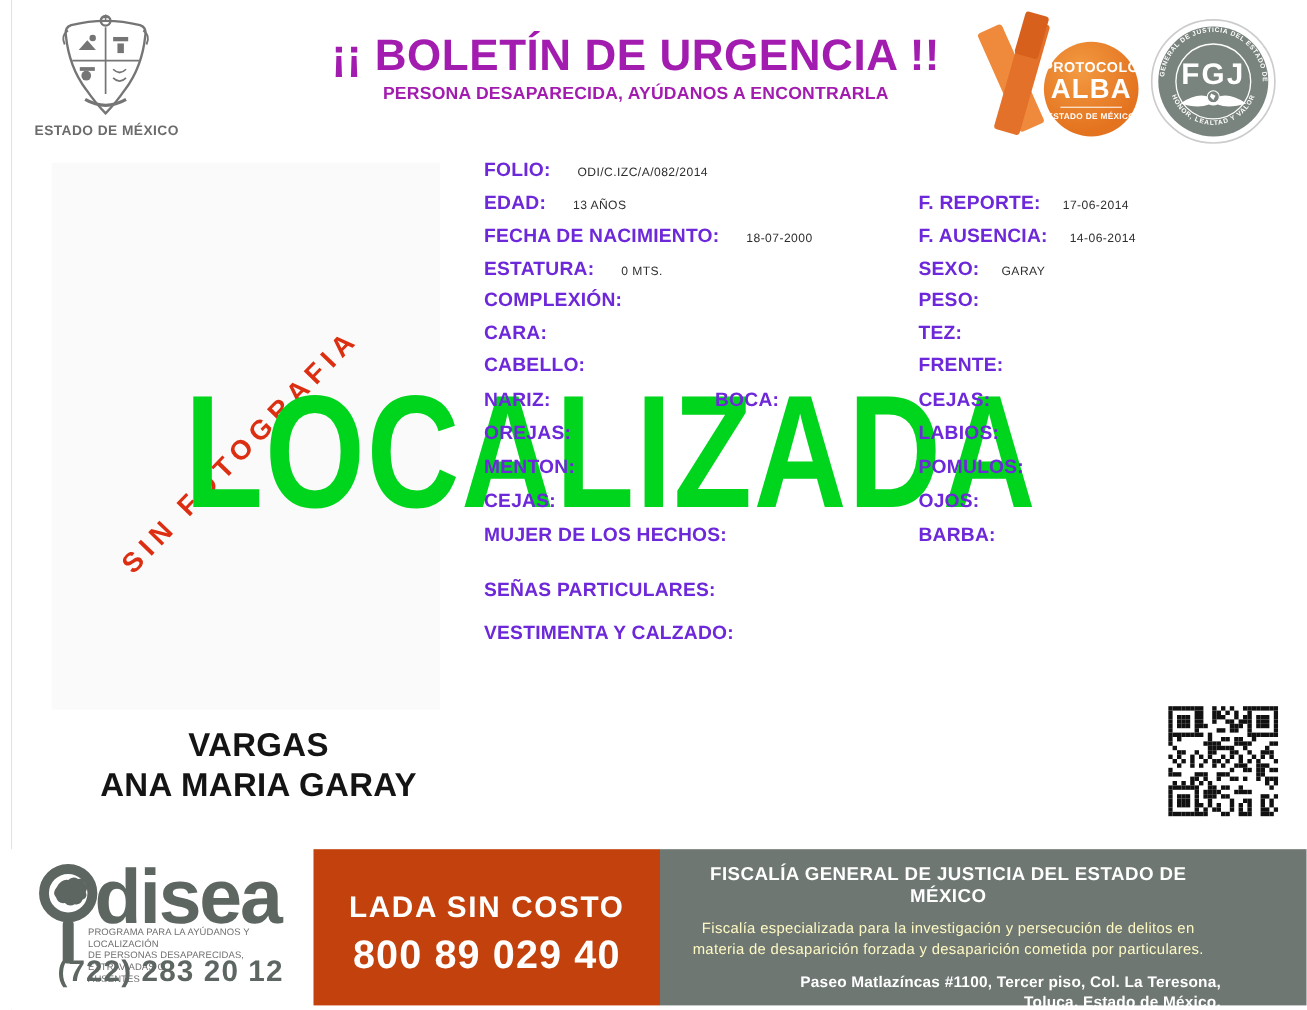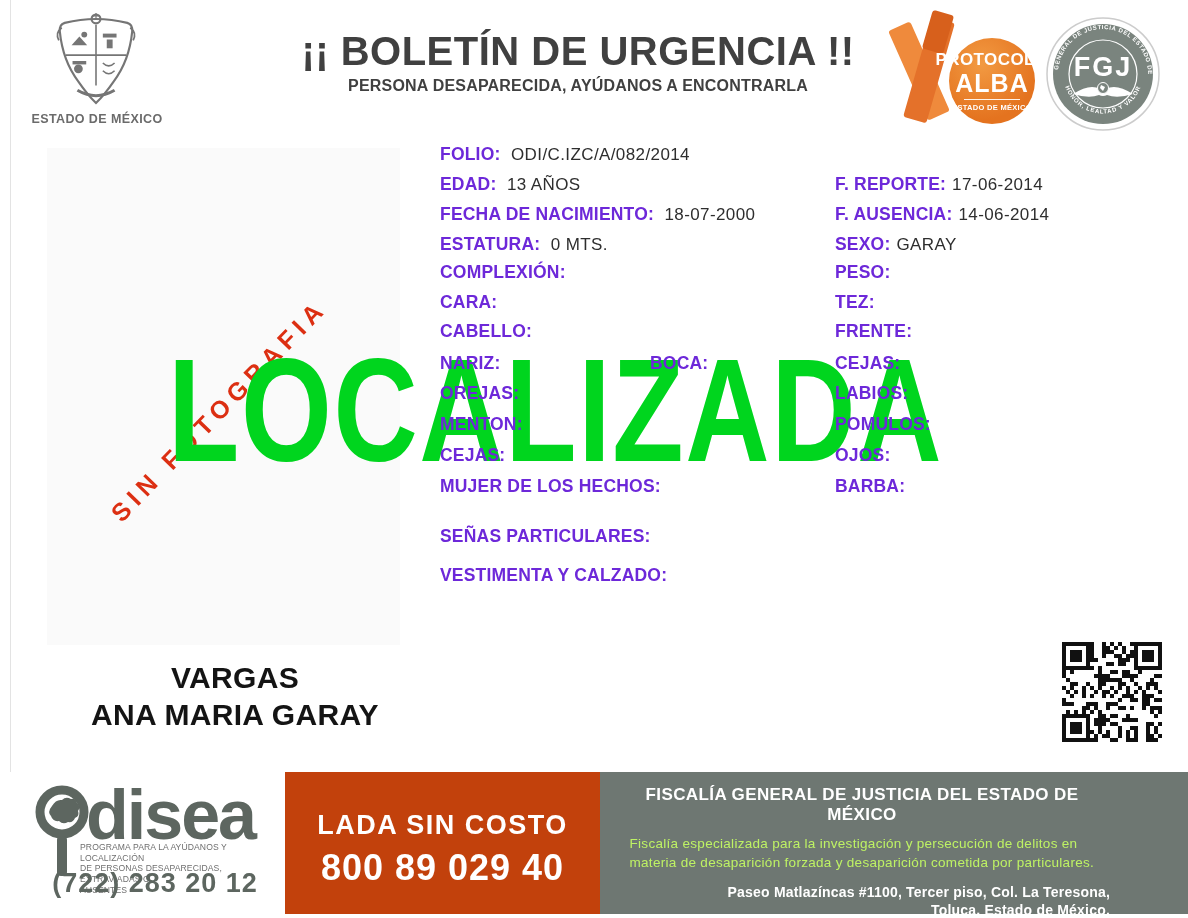--- a/index.html
+++ b/index.html
@@ -4,36 +4,36 @@
 <style>
   html,body{margin:0;padding:0;background:#ffffff;}
   .page{position:relative;width:1188px;height:918px;background:#ffffff;overflow:hidden;
         font-family:"Liberation Sans", sans-serif;}
   .edge-line{position:absolute;left:10px;top:0;width:1px;height:918px;background:#e3e3e3;}
 
   
   .escudo{position:absolute;left:52px;top:12px;width:88px;height:98px;}
   .escudo-caption{position:absolute;left:22px;top:112px;width:150px;text-align:center;
     font-size:12.5px;font-weight:700;color:#6b6b6b;letter-spacing:.4px;}
-  .title-block{position:absolute;left:248px;top:30px;width:660px;text-align:center;color:#404040;}
+  .title-block{position:absolute;left:248px;top:30px;width:660px;text-align:center;color:#a21caf;}
   .title-main{font-size:40px;font-weight:800;letter-spacing:.5px;line-height:1.05;}
   .title-sub{font-size:16px;font-weight:700;letter-spacing:.2px;margin-top:5px;}
 
   
   .alba{position:absolute;left:893px;top:16px;width:148px;height:118px;}
   .alba .rib1{position:absolute;left:24px;top:2px;width:24px;height:104px;background:#e4712a;
     transform:rotate(16deg);border-radius:3px;}
   .alba .rib2{position:absolute;left:14px;top:6px;width:24px;height:98px;background:#ef8a3c;
     transform:rotate(-24deg);border-radius:3px;}
   .alba .rib3{position:absolute;left:34px;top:-4px;width:22px;height:40px;background:#d7601c;
     transform:rotate(16deg);border-radius:3px;}
   .alba .disc{position:absolute;left:56px;top:22px;width:86px;height:86px;border-radius:50%;
     background:radial-gradient(circle at 38% 30%, #f29a42, #e4731f 70%);
     display:flex;flex-direction:column;align-items:center;justify-content:center;color:#fff;}
-  .alba .l1{font-size:17px;font-weight:700;letter-spacing:.4px;}
+  .alba .l1{font-size:13px;font-weight:700;letter-spacing:.4px;}
   .alba .l2{font-size:25px;font-weight:800;letter-spacing:1px;line-height:1;margin:1px 0 3px;}
   .alba .sep{width:56px;height:1px;background:#ffffff;opacity:.9;margin-bottom:3px;}
   .alba .l3{font-size:7.5px;font-weight:700;letter-spacing:.3px;}
 
   .fgj{position:absolute;left:1043px;top:14px;width:120px;height:120px;}
 
   
   .photo-box{position:absolute;left:47px;top:148px;width:353px;height:497px;background:#fafafa;z-index:1;}
   .watermark{position:absolute;left:12px;top:248px;width:320px;text-align:center;
     transform:rotate(-46deg);font-size:25px;font-weight:700;letter-spacing:6px;
@@ -41,37 +41,37 @@
   .status-overlay{position:absolute;left:168px;top:338px;z-index:5;font-size:146px;font-weight:800;
     color:#00d51e;letter-spacing:2px;line-height:1;white-space:nowrap;
     transform:scaleX(0.8);transform-origin:left top;}
   .person-name{position:absolute;left:70px;top:660px;width:330px;text-align:center;z-index:6;
     font-size:30px;font-weight:700;color:#141414;line-height:1.23;letter-spacing:.3px;}
 
   
   .fields{position:absolute;left:440px;top:144px;width:640px;height:470px;z-index:10;}
   .frow{position:absolute;left:0;width:640px;white-space:nowrap;}
   .flabel{font-weight:700;font-size:17.5px;color:#6d28d9;letter-spacing:.2px;}
-  .fvalue{font-size:17px;color:#2e2e2e;margin-left:6px;letter-spacing:.4px;}
+  .fvalue{font-size:11px;color:#2e2e2e;margin-left:20px;letter-spacing:.4px;}
   .fmid{position:absolute;left:210px;top:0;}
   .fright{position:absolute;left:395px;top:0;}
 
   
   .qr{position:absolute;left:1062px;top:640px;width:100px;height:104px;z-index:6;}
 
   
   .footer-lada{position:absolute;left:285px;top:772px;width:315px;height:142px;background:#c2410c;
     color:#fff;text-align:center;}
   .footer-lada .lada1{margin-top:38px;font-size:27px;font-weight:800;letter-spacing:1.5px;}
   .footer-lada .lada2{margin-top:6px;font-size:36px;font-weight:800;letter-spacing:1px;}
   .footer-fgj{position:absolute;left:600px;top:772px;width:588px;height:142px;background:#6e7772;color:#fff;}
   .footer-fgj .inner{margin:13px 78px 0 14px;}
   .footer-fgj .ftitle{text-align:center;font-size:17px;font-weight:800;letter-spacing:.4px;}
-  .footer-fgj .fdesc{width:465px;margin:10px auto 0;text-align:left;font-size:13.5px;line-height:1.4;
-    letter-spacing:.3px;color:#bef264;}
+  .footer-fgj .fdesc{width:465px;margin:10px auto 0;text-align:center;font-size:13.5px;line-height:1.4;
+    letter-spacing:.3px;color:#fef9c3;}
   .footer-fgj .faddr{margin-top:10px;text-align:right;font-size:14px;font-weight:800;line-height:1.3;
     letter-spacing:.2px;}
 
   .odisea{position:absolute;left:0;top:772px;width:285px;height:146px;background:#ffffff;}
   .odisea-glass{position:absolute;left:34px;top:12px;width:60px;height:106px;}
   .odisea-word{position:absolute;left:86px;top:8px;font-size:70px;font-weight:800;color:#5d6660;
     letter-spacing:-2px;line-height:1;}
   .odisea-tagline{position:absolute;left:80px;top:70px;width:200px;font-size:8.6px;color:#6f6f6f;
     line-height:1.25;letter-spacing:.1px;}
   .odisea-phone{position:absolute;left:30px;top:96px;width:250px;text-align:center;

